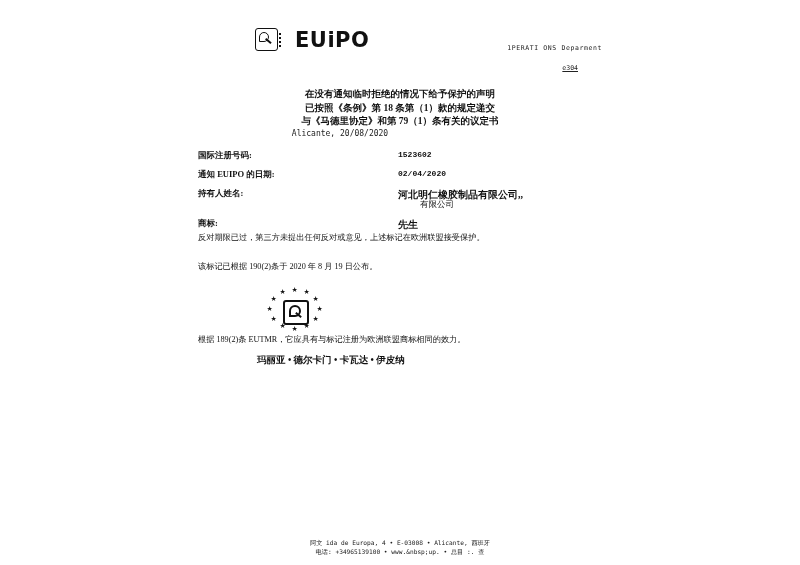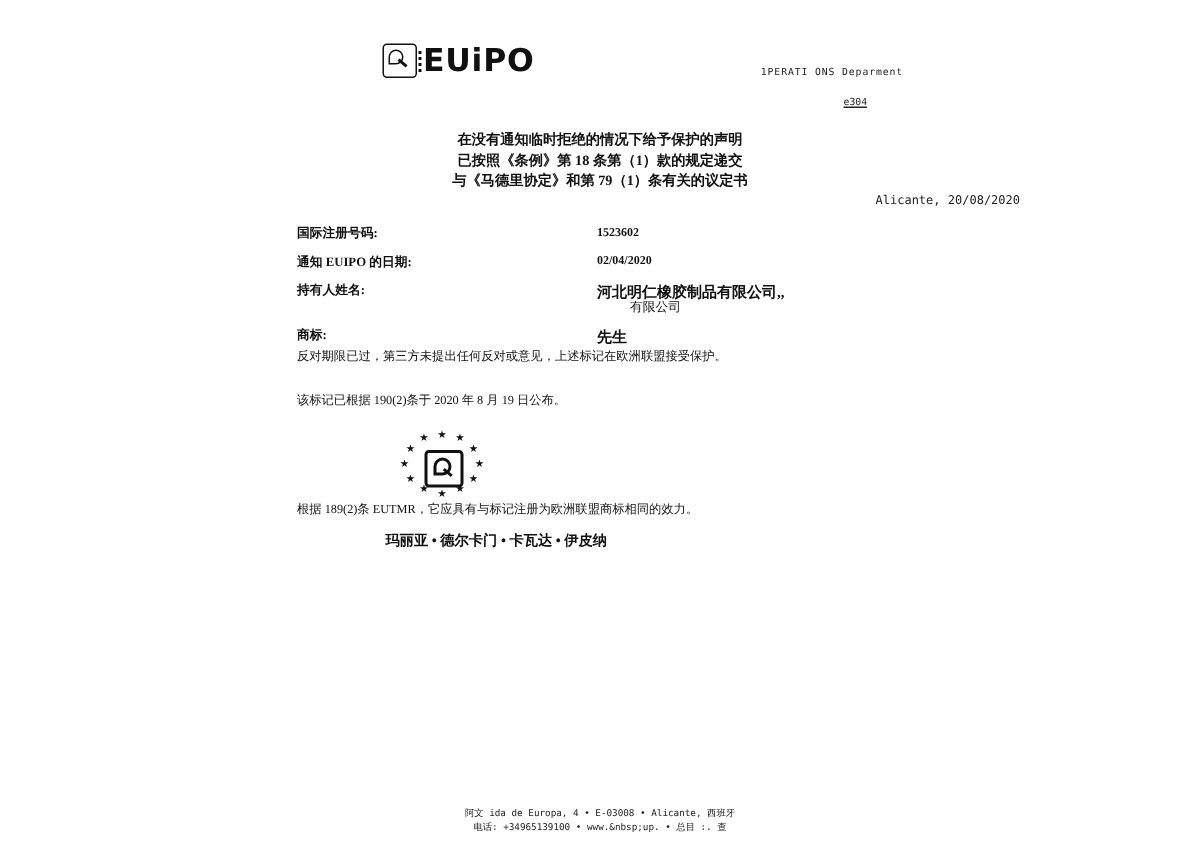--- a/index.html
+++ b/index.html
@@ -26,22 +26,22 @@
     top: 28px;
     left: 0;
     width: 800px;
     height: 40px;
   }
   .logo-wrap {
     position: absolute;
     left: 255px;
     top: 0px;
     display: flex;
-    align-items: flex-end;
-    gap: 4px;
+    align-items: flex-start;
+    gap: 17px;
   }
   .logo-mark {
     position: relative;
     width: 21px;
     height: 21px;
     border: 1.6px solid #111;
     border-radius: 3px;
     display: inline-block;
   }
   .logo-mark:before {
@@ -116,21 +116,21 @@
     font-weight: bold;
     color: #111;
   }
   .title-block div { white-space: nowrap; }
 
   .place-date {
     position: absolute;
     top: 129px;
     left: 0;
     width: 680px;
-    text-align: right;
+    text-align: center;
     font-family: "DejaVu Sans Mono", monospace;
     font-size: 8px;
     color: #222;
   }
 
   
   .fields {
     position: absolute;
     top: 150px;
     left: 0;
@@ -144,21 +144,21 @@
     position: absolute;
     left: 198px;
     font-size: 8.5px;
     font-weight: bold;
     color: #111;
     white-space: nowrap;
   }
   .field-value {
     position: absolute;
     left: 398px;
-    font-family: Liberation Serif, serif;
+    font-family: Liberation Mono, monospace;
     font-size: 8px;
     font-weight: bold;
     color: #111;
     white-space: nowrap;
   }
   .field-value.cjk {
     font-family: "Liberation Serif", serif;
     font-size: 10px;
   }
   .field-value-second {

